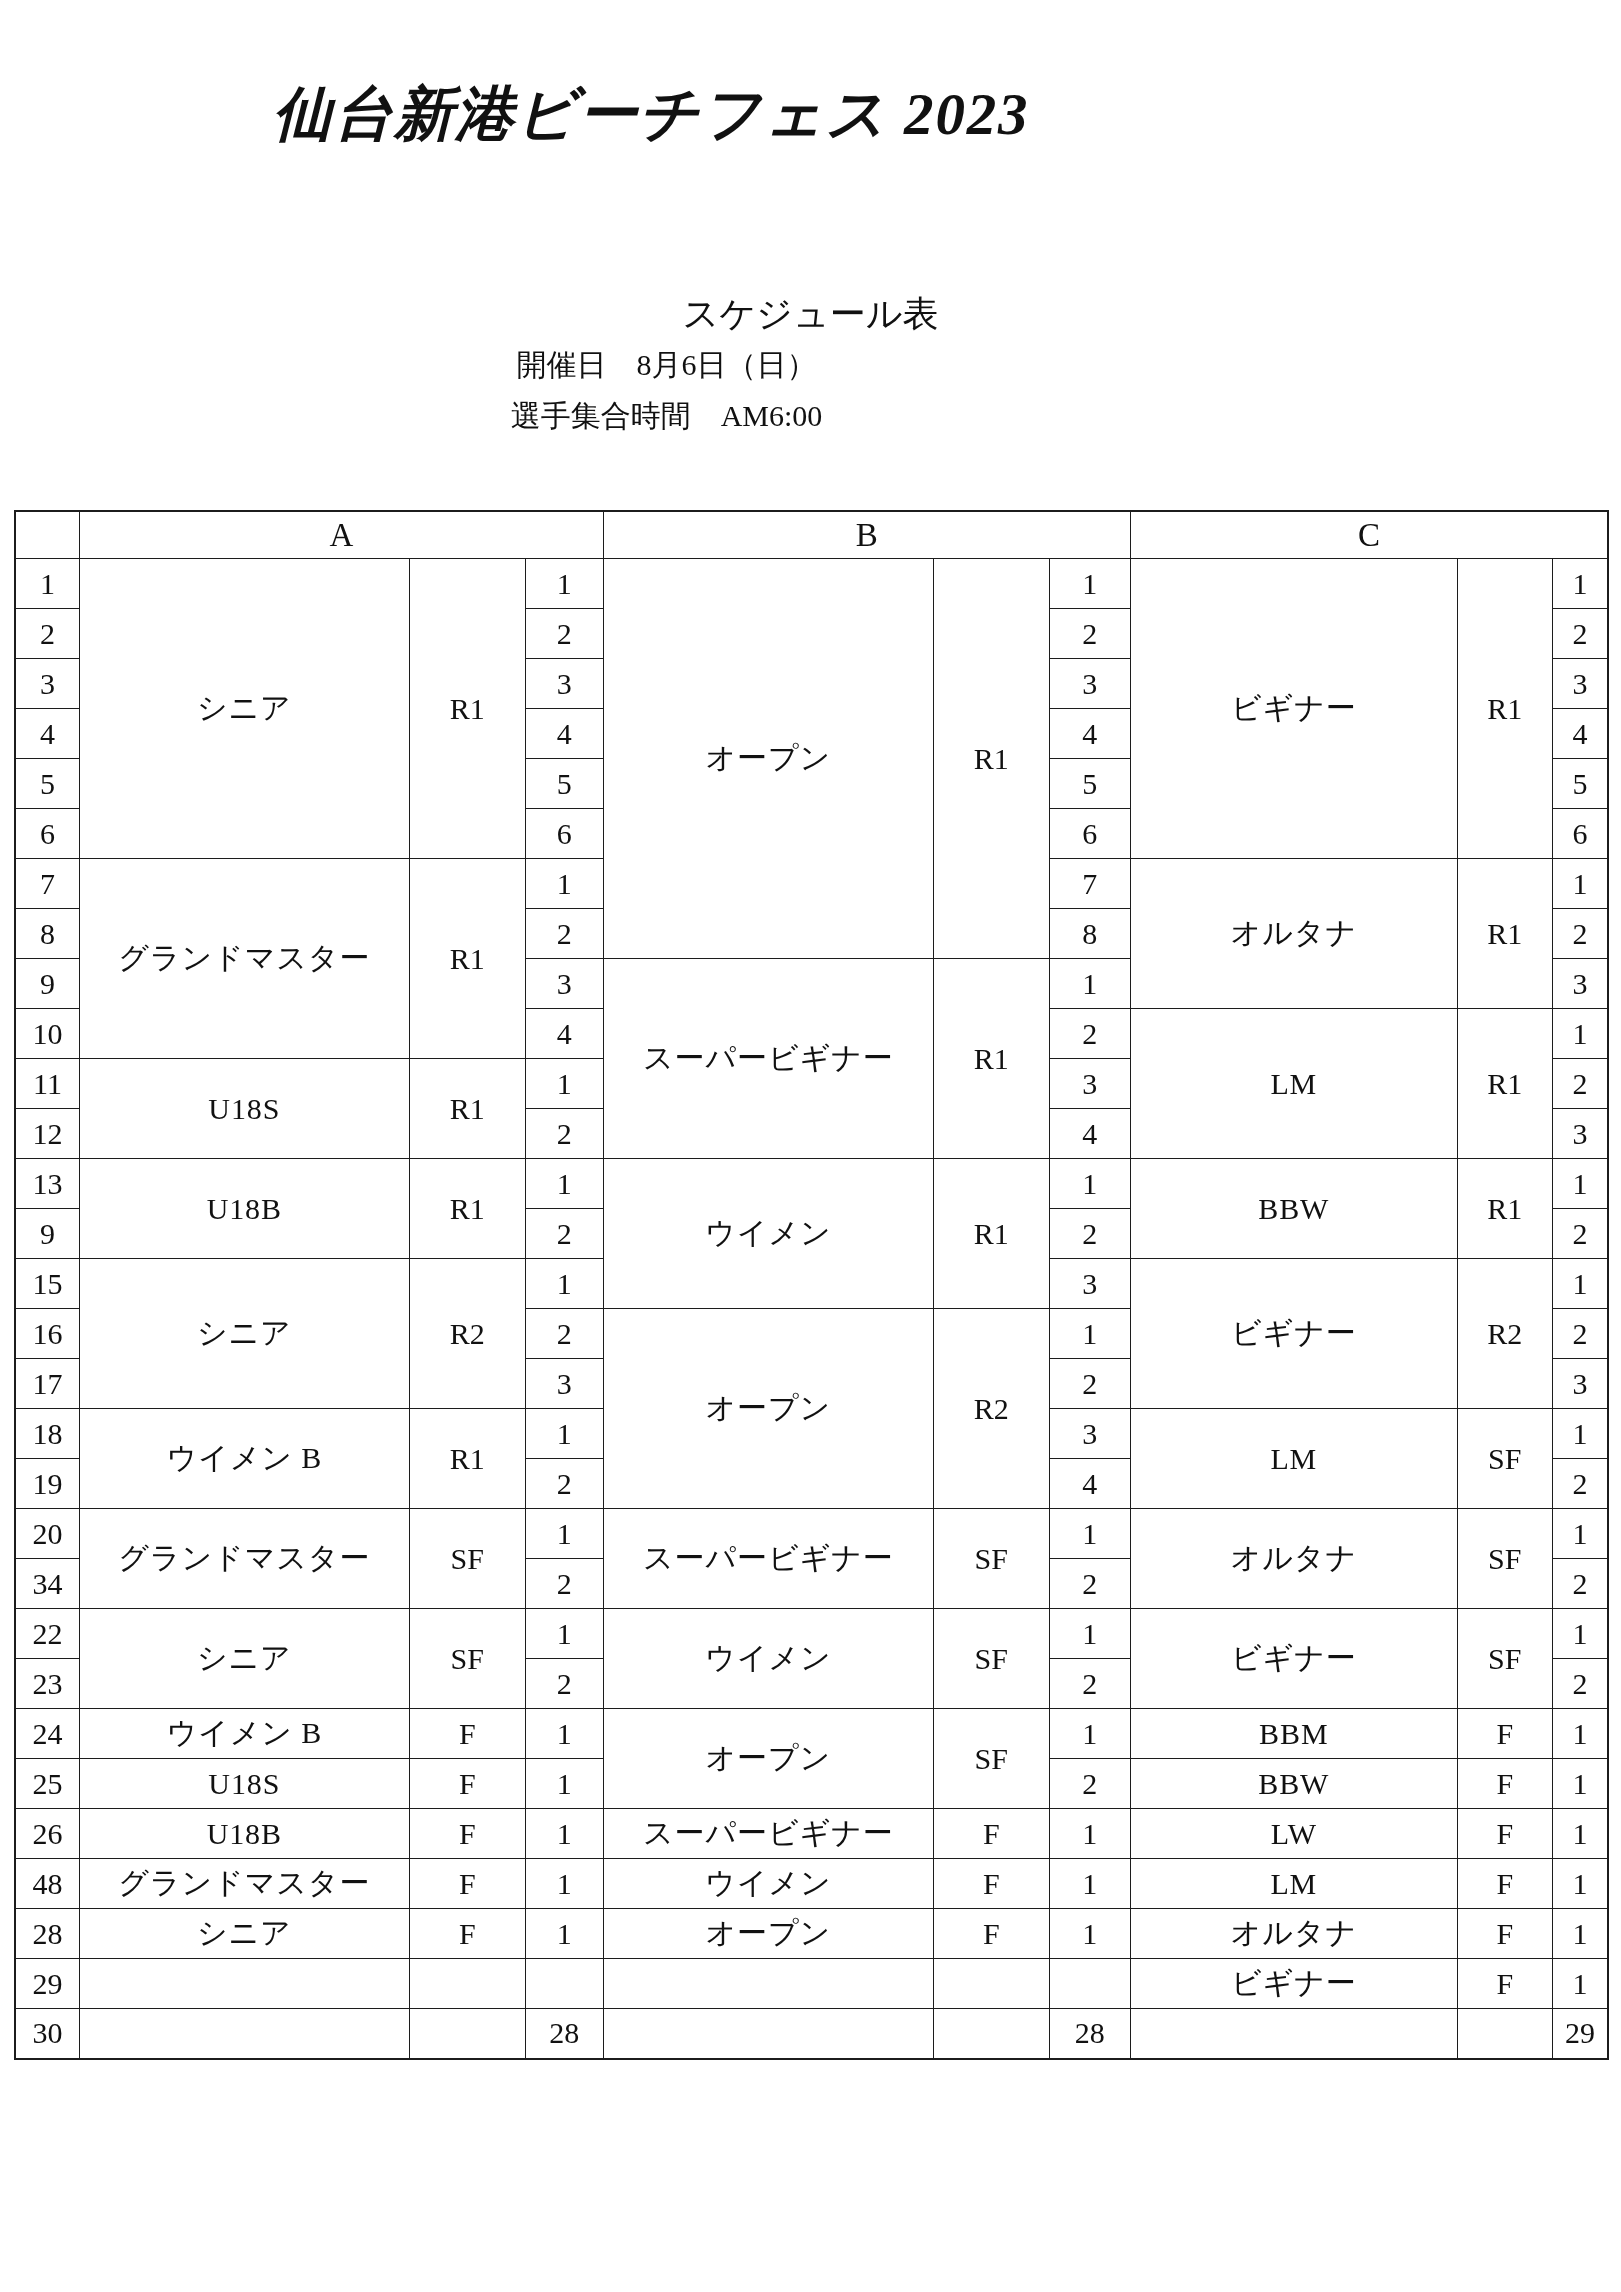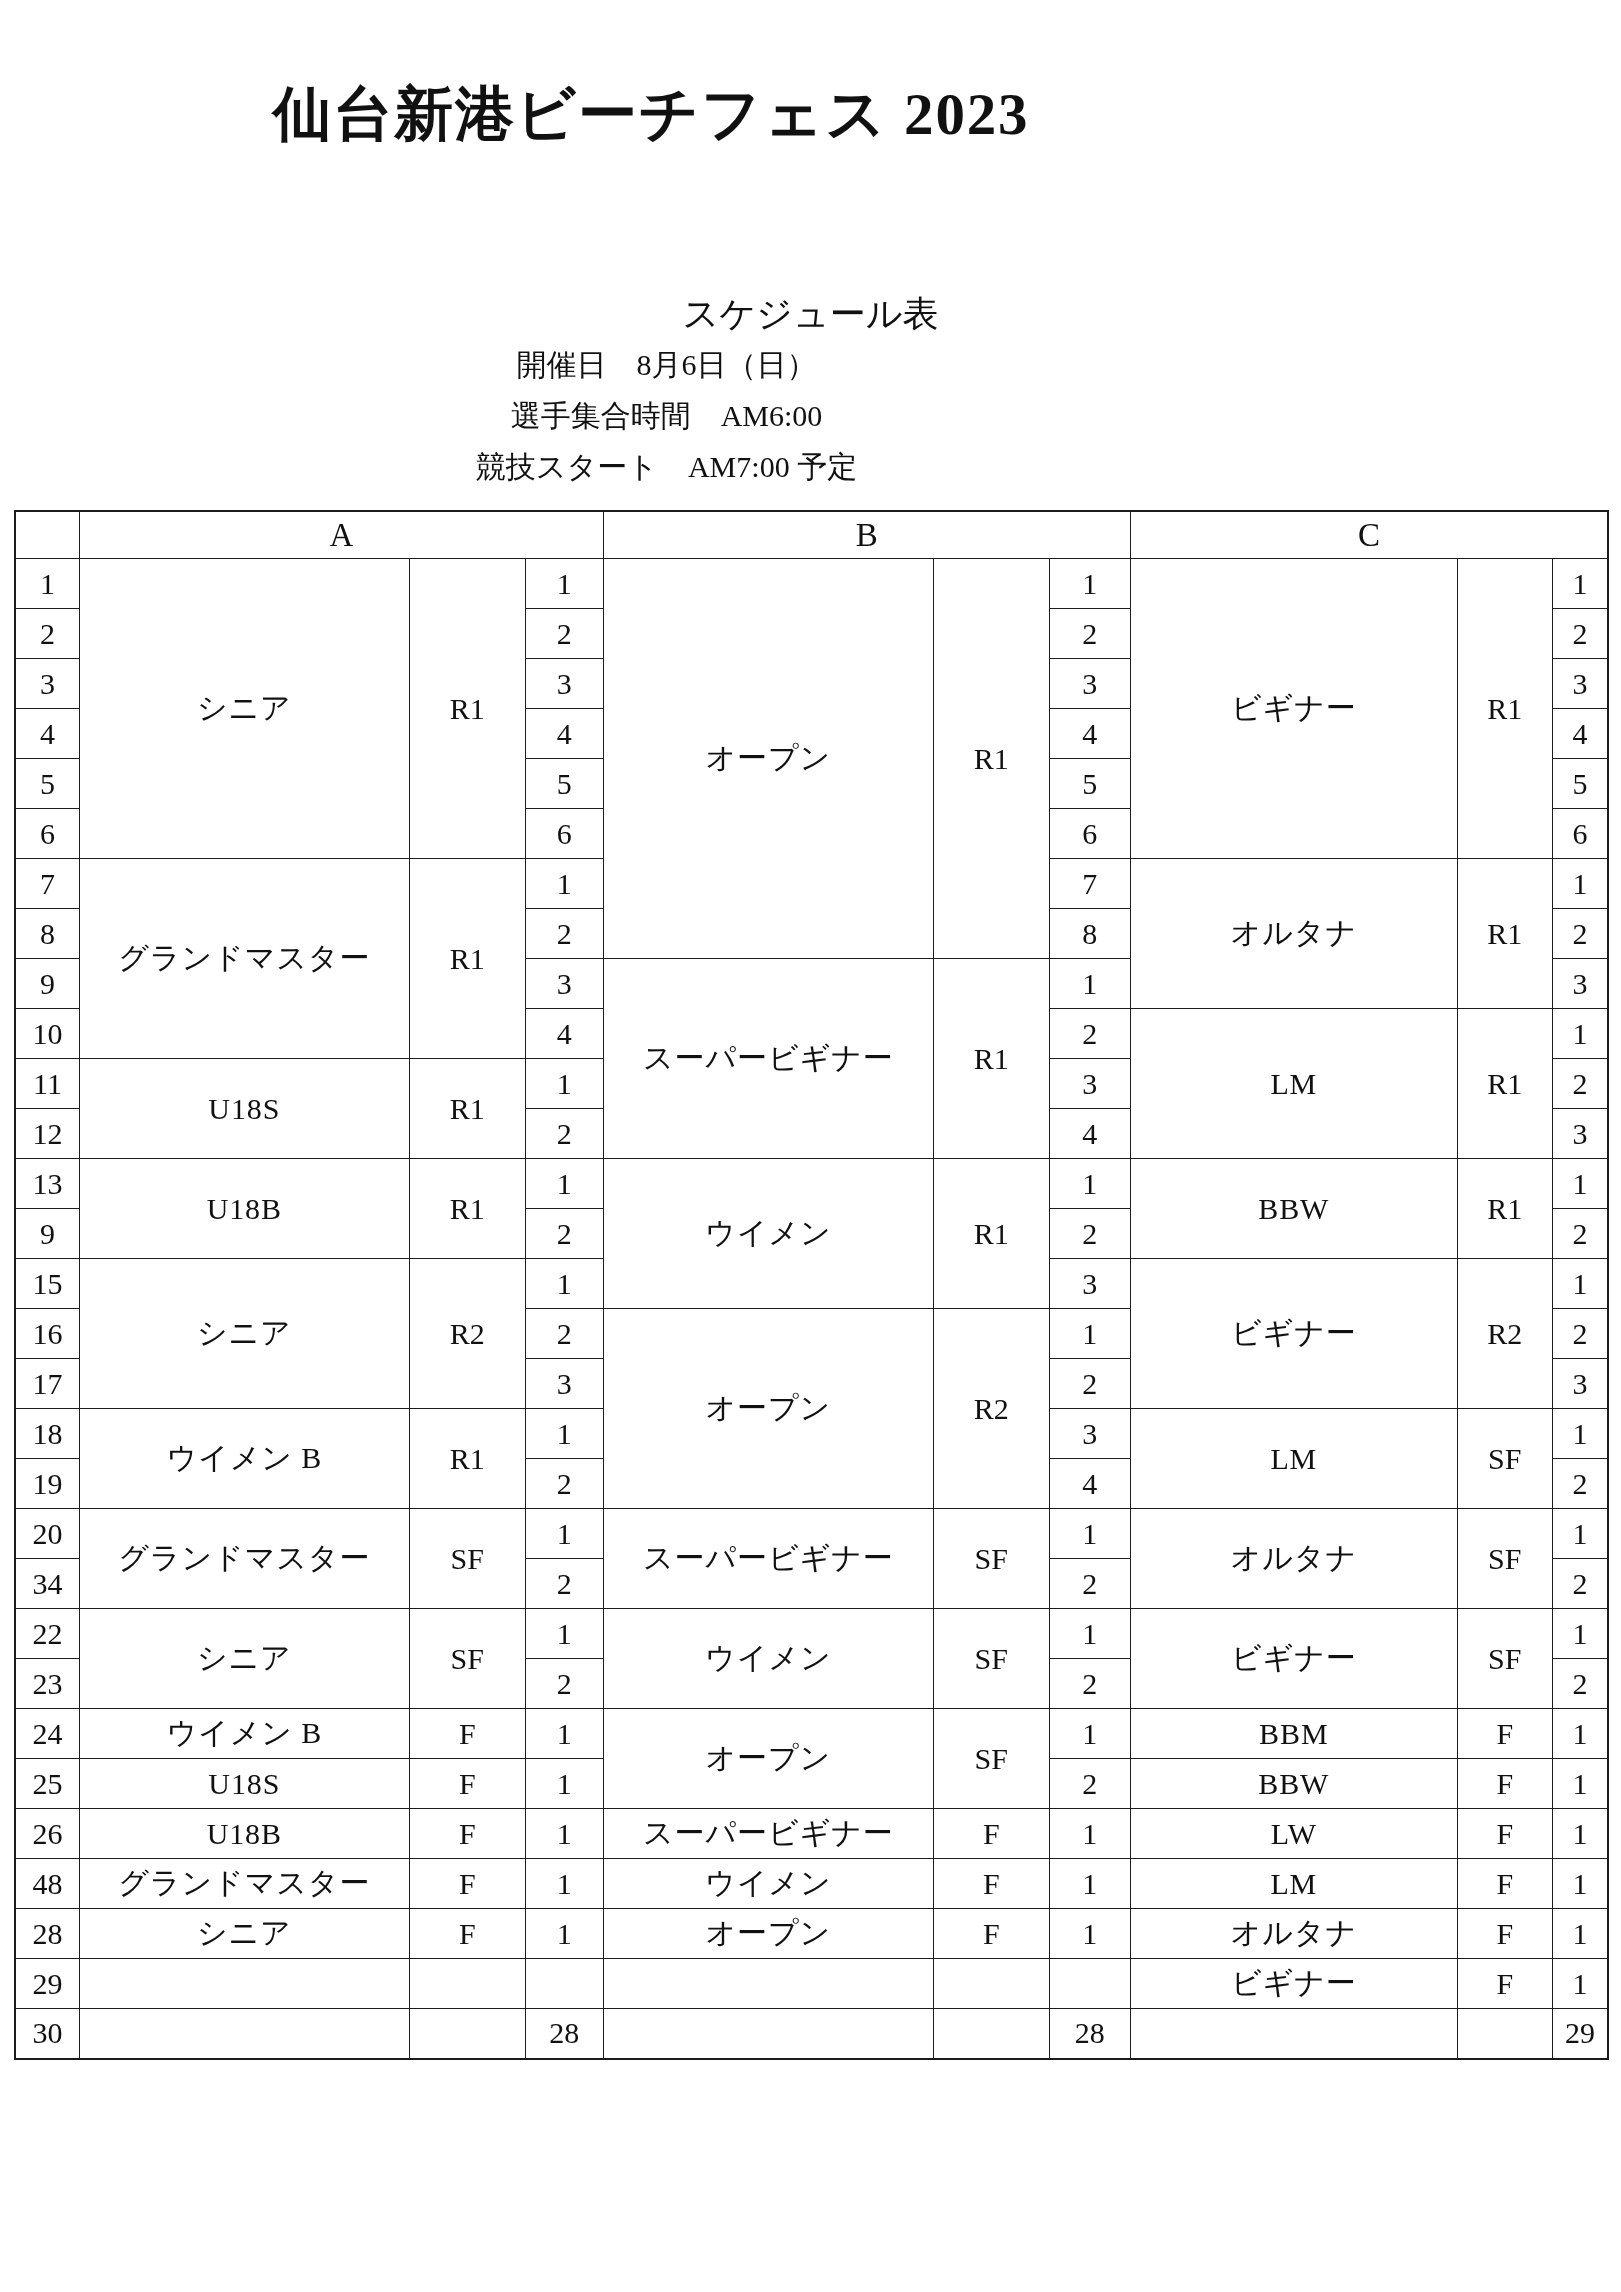--- a/index.html
+++ b/index.html
@@ -9,20 +9,21 @@
     font-family:"Liberation Serif","DejaVu Serif",serif;
     color:#111;
     position:relative;
   }
   .doc-title{
     position:absolute;top:75px;left:0;width:1302px;
     text-align:center;
     font-size:59px;font-weight:bold;
     letter-spacing:1.8px;
     white-space:nowrap;
+    font-style:italic;
   }
   .doc-subtitle{
     position:absolute;top:256px;left:0;width:1621px;
     text-align:center;
     font-size:36px;font-weight:normal;margin-top:34px;
   }
   .doc-info{
     position:absolute;top:339px;left:0;width:1333px;
     text-align:center;
     font-size:30px;line-height:51px;
@@ -48,21 +49,20 @@
   td.cat{letter-spacing:0.9px;}
 </style>
 </head>
 <body>
 
 <div class="doc-title">仙台新港ビーチフェス 2023</div>
 <div class="doc-subtitle">スケジュール表</div>
 <div class="doc-info">
   <div>開催日　8月6日（日）</div>
   <div>選手集合時間　AM6:00</div>
-  <div>競技スタート　AM7:00 予定</div>
 </div>
 
 <table class="schedule">
   <colgroup>
     <col style="width:64px">
       <col style="width:330px">
       <col style="width:116px">
       <col style="width:78px">
     <col style="width:330px">
       <col style="width:116px">

